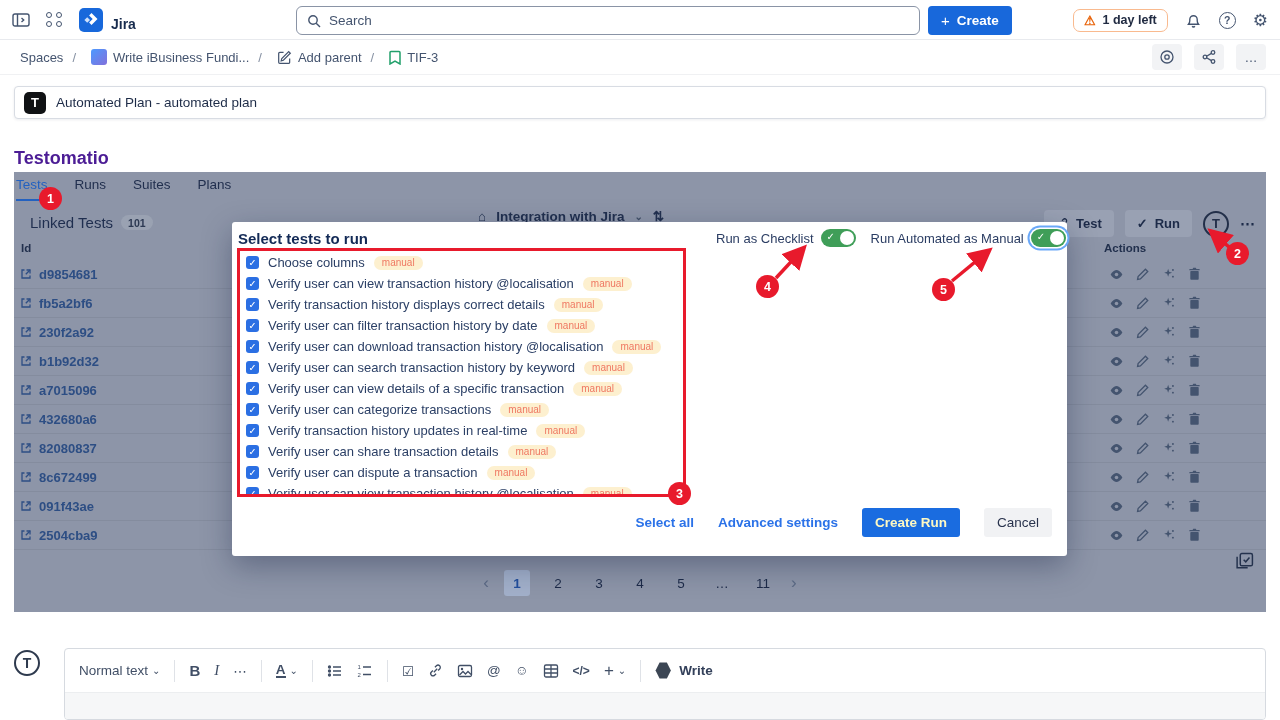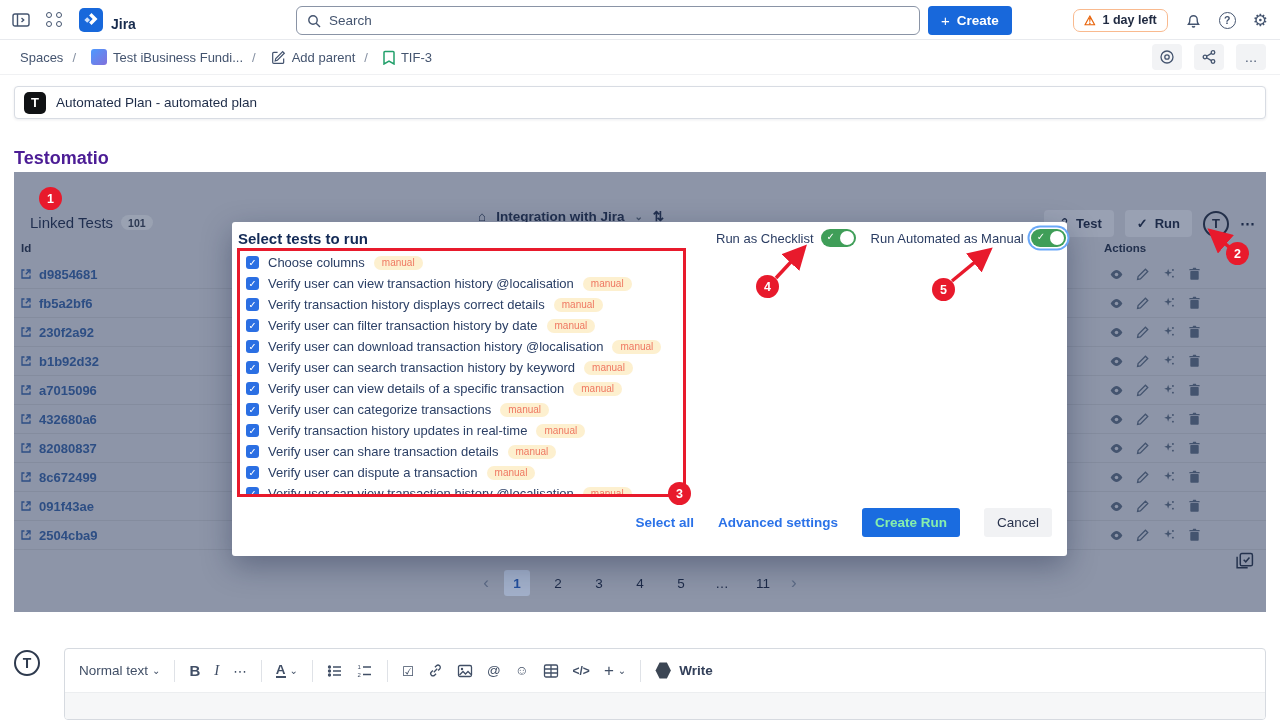--- a/index.html
+++ b/index.html
@@ -85,21 +85,21 @@
   .toggle .tick { position:absolute; left:6px; top:2px; color:#fff; font-size:10px; }
   .toggle .knob { position:absolute; right:2px; top:2px; width:14px; height:14px; border-radius:50%; background:#fff; }
   .toggle.focus { box-shadow:0 0 0 1.5px #fff, 0 0 0 3.5px #6aa8f8; }
   .testlist { position:absolute; left:5px; top:26px; width:449px; height:249px; overflow:hidden; padding-top:4px; }
   .test-item { height:21px; display:flex; align-items:center; gap:9px; padding-left:9px; font-size:13px; color:#2c4066; }
   .cb { width:13px; height:13px; border-radius:3px; background:#2b6fe3; color:#fff; font-size:9.5px; display:flex;
             align-items:center; justify-content:center; flex:none; cursor:pointer; }
   .manual-badge { background:#fdf0cf; color:#ef7862; font-size:10px; padding:1.5px 8px; border-radius:9px; }
   .modal-footer { position:absolute; right:15px; top:286px; display:flex; align-items:center; gap:24px; }
   .link-btn { color:#2b72e8; font-size:13.5px; font-weight:bold; cursor:pointer; }
-  .primary-btn { background:#1a6ce0; color:#86efac; font-size:13.5px; font-weight:bold; border-radius:3px; padding:7px 13px; cursor:pointer; }
+  .primary-btn { background:#1a6ce0; color:#fef9c3; font-size:13.5px; font-weight:bold; border-radius:3px; padding:7px 13px; cursor:pointer; }
   .subtle-btn { background:#f1f2f4; color:#29334d; font-size:13.5px; border-radius:3px; padding:7px 13px; cursor:pointer; }
 
   
   .anno-rect { position:absolute; left:237px; top:248px; width:449px; height:249px; border:3px solid #e81a2c; z-index:30; pointer-events:none; }
   .anno-svg { position:absolute; left:0; top:0; width:1280px; height:720px; z-index:40; pointer-events:none; }
   .anno-circle { position:absolute; width:23px; height:23px; border-radius:50%; background:#e81a2c; color:#fff; font-size:12.5px;
             font-weight:bold; display:flex; align-items:center; justify-content:center; z-index:41; }
   .anno-1 { left:39px; top:187px; } .anno-2 { left:1226px; top:242px; } .anno-3 { left:668px; top:482px; }
   .anno-4 { left:756px; top:275px; } .anno-5 { left:932px; top:278px; }
 
@@ -169,21 +169,21 @@
     <span class="help-circle">?</span>
     <span class="gear-glyph">⚙</span>
   </div>
 </div>
 
 <div class="breadcrumbbar">
   <span class="bc-item">Spaces</span>
   <span class="bc-sep">/</span>
   <span class="bc-item">
     <span class="bc-avatar"></span>
-    <span>Test iBusiness Fundi...</span>
+    <span>Write iBusiness Fundi...</span>
   </span>
   <span class="bc-sep">/</span>
   <span class="bc-item">
     <svg width="15" height="15" viewBox="0 0 16 16" fill="none" stroke="#44546f" stroke-width="1.3">
         <path d="M12.5 1.8l1.7 1.7-7.4 7.4-2.3.6.6-2.3z"></path>
         <path d="M7 2.5H3a1.2 1.2 0 0 0-1.2 1.2V13A1.2 1.2 0 0 0 3 14.2h9.3a1.2 1.2 0 0 0 1.2-1.2V9"></path>
       </svg>
     <span>Add parent</span>
   </span>
   <span class="bc-sep">/</span>
@@ -214,20 +214,26 @@
 </div>
 
 <div class="plan-card">
   <span class="plan-logo">T</span>
   <span class="plan-title">Automated Plan - automated plan</span>
 </div>
 
 <div class="section-title">Testomatio</div>
 
 <div class="widget">
+  <div class="tabs">
+    <span class="tab active">Tests</span>
+    <span class="tab">Runs</span>
+    <span class="tab">Suites</span>
+    <span class="tab">Plans</span>
+  </div>
 
   <div class="lt-label">
     <span>Linked Tests</span>
     <span class="count-badge">101</span>
   </div>
 
   <div class="branch">
     <span>⌂</span>
     <span>Integration with Jira</span>
     <span class="chev">⌄</span>

